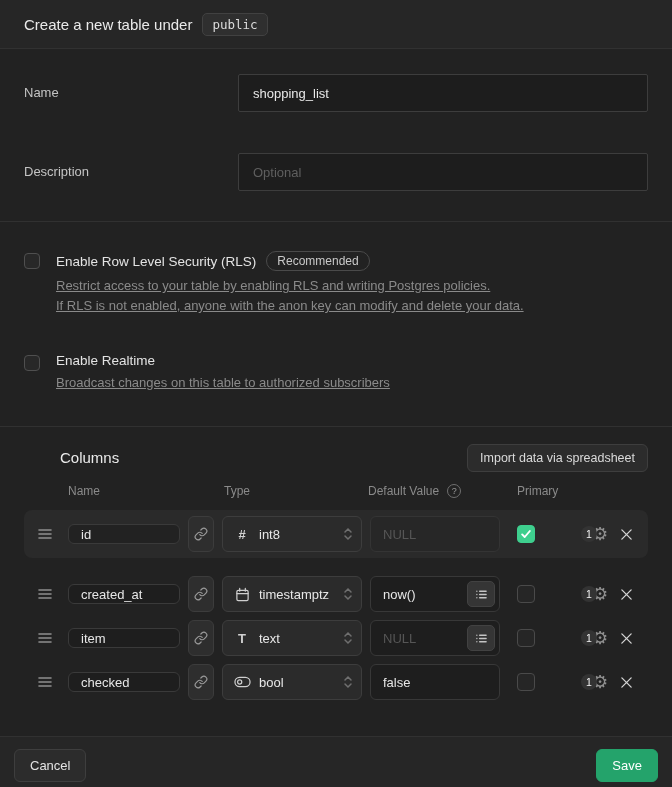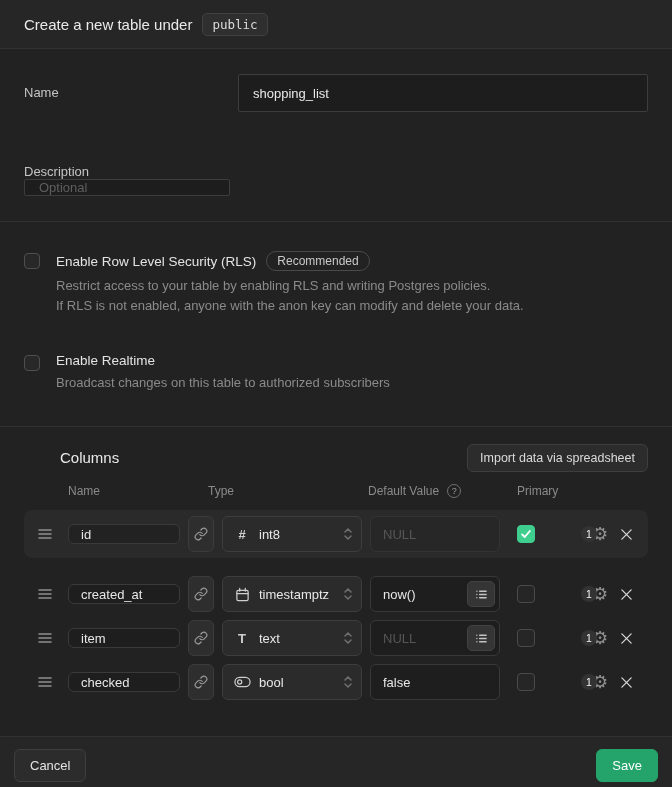--- a/index.html
+++ b/index.html
@@ -8,45 +8,45 @@
   .modal { width:672px; height:787px; background:#222222; display:flex; flex-direction:column; overflow:hidden; }
 
   
   .hdr { height:49px; background:#262626; border-bottom:1px solid #313131; display:flex; align-items:center; padding:0 24px; flex:0 0 auto; }
   .hdr-title { font-size:15px; color:#eaeaea; }
   .schema-badge { margin-left:10px; font-family:"DejaVu Sans Mono", monospace; font-size:12.5px; color:#dcdcdc; background:#2f2f2f; border:1px solid #414141; border-radius:5px; padding:3px 9px; }
 
   
   .form-sec { height:172px; padding:25px 24px 0 24px; flex:0 0 auto; }
   .field-row { display:flex; align-items:flex-start; }
-  .field-row + .field-row { margin-top:41px;flex-direction:column; }
+  .field-row + .field-row { margin-top:41px; }
   .field-label { width:214px; padding-top:11px; font-size:13px; color:#c4c4c4; }
   .txt-input { flex:1; height:38px; background:#1d1d1d; border:1px solid #3d3d3d; border-radius:2px; color:#e9e9e9; font-size:13px; padding:0 14px; outline:none; font-family:"Liberation Sans", sans-serif; }
   .txt-input::placeholder { color:#5f5f5f; }
 
   
   .tog-sec { height:205px; border-top:1px solid #313131; padding:29px 24px 0 24px; flex:0 0 auto; }
   .tog-block { display:flex; align-items:flex-start; }
   .tog-block + .tog-block { margin-top:37px; }
   .chk { width:16px; height:16px; border:1px solid #4f4f4f; border-radius:4px; background:#282828; flex:0 0 auto; margin-top:2px; cursor:pointer; }
   .tog-body { margin-left:16px; }
   .tog-title-line { display:flex; align-items:center; }
   .tog-title { font-size:13.5px; color:#e3e3e3; }
   .pill { margin-left:10px; font-size:12px; color:#c9c9c9; border:1px solid #4a4a4a; border-radius:999px; padding:2px 10px; }
-  .tog-desc { margin-top:5px; font-size:13px; color:#8a8a8a; line-height:20px; }
+  .tog-desc { margin-top:5px; font-size:13px; color:#8a8a8a; line-height:20px;text-decoration:underline; }
 
   
   .cols-sec { height:310px; border-top:1px solid #313131; padding:16px 24px 0 24px; flex:0 0 auto; }
   .cols-head { display:flex; align-items:center; justify-content:space-between; height:29px; }
   .cols-title { font-size:15px; color:#eaeaea;margin-left:36px; }
   .import-btn { background:#2c2c2c; border:1px solid #3e3e3e; border-radius:6px; color:#dadada; font-size:12.5px; padding:6px 12px; cursor:pointer; font-family:"Liberation Sans", sans-serif; }
 
   .col-headers { position:relative; height:15px; margin-top:12px; font-size:12px; color:#8a8a8a; }
   .col-headers .h-name { position:absolute; left:44px; }
-  .col-headers .h-type { position:absolute; left:184px; }
+  .col-headers .h-type { position:absolute; left:200px; }
   .col-headers .h-default { position:absolute; left:344px; display:flex; align-items:flex-end; }
   .col-headers .h-primary { position:absolute; left:493px; }
   .help-circ { display:inline-flex; align-items:center; justify-content:center; width:14px; height:14px; border:1px solid #6f6f6f; border-radius:50%; font-size:9px; color:#9a9a9a; margin-left:8px; cursor:pointer; }
 
   .rows { margin-top:11px; }
   .crow { display:flex; align-items:center; height:44px; padding:0 14px; }
   .crow.first { height:48px; background:#2a2a2a; border-radius:8px; margin-bottom:14px; }
   .drag { width:14px; margin-right:16px; display:flex; cursor:grab; }
   .cname { width:112px; height:20px; background:#1e1e1e; border:1px solid #3a3a3a; border-radius:6px; color:#e7e7e7; font-size:13px; padding:0 12px; margin-right:8px; outline:none; font-family:"Liberation Sans", sans-serif; }
   .crow.first .cname { background:#222222; }

